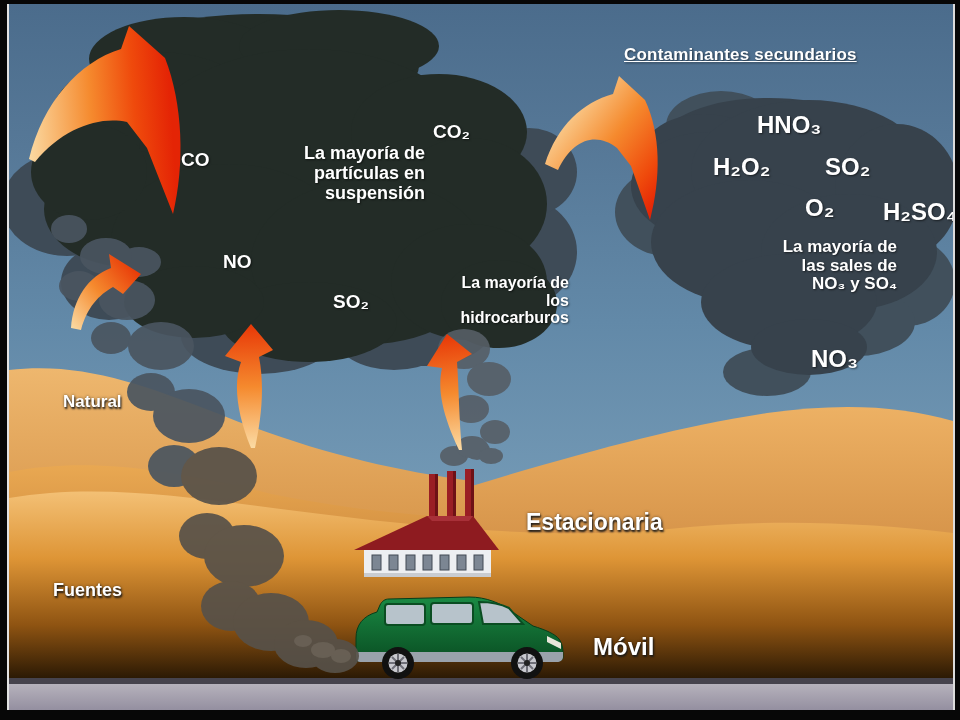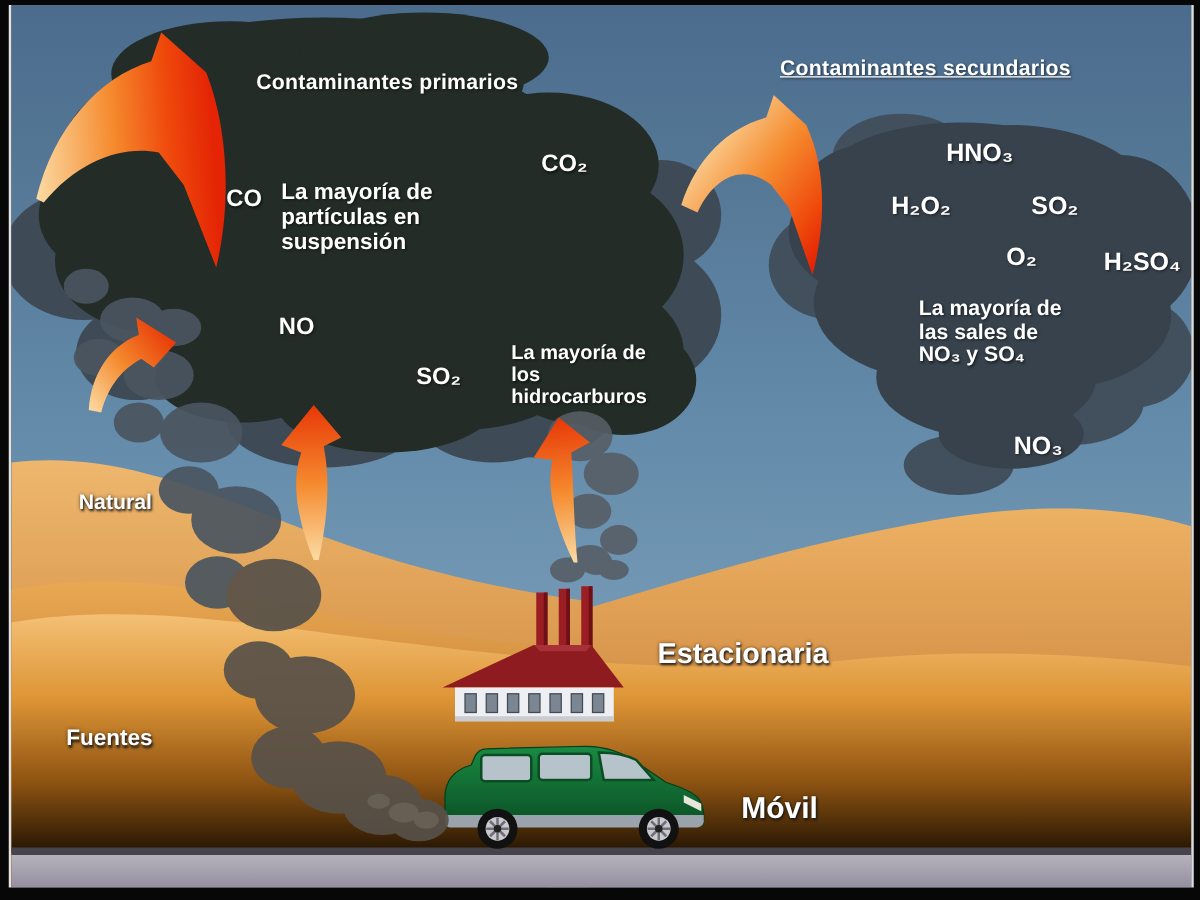--- a/index.html
+++ b/index.html
@@ -5,25 +5,25 @@
   html,body{margin:0;padding:0;background:#000;}
   #canvas{position:relative;width:960px;height:720px;background:#070707;overflow:hidden;
           font-family:"Liberation Sans",sans-serif;}
   #scene{position:absolute;left:7px;top:4px;width:944px;height:706px;
          border-left:2px solid #e3e3e3;border-right:2px solid #dcdcdc;
          background:linear-gradient(180deg,#4b6c8c 0%,#567897 20%,#6289a8 45%,#7399b5 70%,#82a6c0 100%);
          overflow:hidden;}
   #art{position:absolute;left:0;top:0;z-index:1;}
   .lbl{position:absolute;z-index:2;color:#fff;font-weight:bold;white-space:pre-line;
        text-shadow:1px 1px 2px rgba(0,0,0,0.55);line-height:1.1;}
-  .ctr{text-align:left;}
+  .ctr{text-align:right;}
   .shadowed{text-shadow:1px 2px 2px rgba(25,25,25,0.95),0 0 3px rgba(0,0,0,0.5);}
   .t-title{font-size:17px;letter-spacing:.2px;}
   .t-chem{font-size:19px;}
-  .t-chem2{font-size:20px;}
+  .t-chem2{font-size:24px;}
 </style>
 </head>
 <body>
 
 <div id="canvas">
  <div id="scene">
 
   <svg id="art" width="944" height="706" viewBox="0 0 944 706">
     <defs>
       <linearGradient id="gHL" x1="0" y1="0" x2="0" y2="1">
@@ -232,21 +232,20 @@
       <ellipse cx="294" cy="637" rx="9" ry="6"></ellipse>
     </g>
 
     <path d="M20,155 C34,98 70,58 112,45 L120,22 L156,54 C174,100 176,160 164,210 L138,144 L118,118 C90,112 54,124 26,158 Z" fill="url(#ga1)"></path>
     <path d="M62,324 C64,294 80,272 102,264 L100,250 L132,270 L114,290 L104,283 C90,291 78,303 72,326 Z" fill="url(#ga2)"></path>
     <path d="M242,444 C228,410 224,380 232,358 L216,352 L242,320 L264,346 L250,353 C256,384 252,416 246,444 Z" fill="url(#ga3)"></path>
     <path d="M450,446 C434,412 428,386 433,364 L418,362 L438,330 L463,350 L448,358 C450,386 450,416 453,446 Z" fill="url(#ga4)"></path>
     <path d="M536,160 C548,122 574,98 604,90 L610,72 L636,96 C652,130 652,174 641,216 L622,162 L608,144 C588,128 564,134 549,166 Z" fill="url(#ga5)"></path>
   </svg>
 
-  <div class="lbl t-title" style="left:196px;top:53px;">Contaminantes primarios</div>
   <div class="lbl t-chem" style="left:172px;top:106px;margin-top:40px;">CO</div>
   <div class="lbl t-chem" style="left:424px;top:118px;">CO₂</div>
   <div class="lbl ctr" style="left:216px;top:140px;width:200px;font-size:18px;">La mayoría de
 partículas en
 suspensión</div>
   <div class="lbl t-chem" style="left:214px;top:248px;">NO</div>
   <div class="lbl t-chem" style="left:324px;top:288px;">SO₂</div>
   <div class="lbl ctr" style="left:400px;top:270px;width:160px;font-size:16px;">La mayoría de
 los
 hidrocarburos</div>

